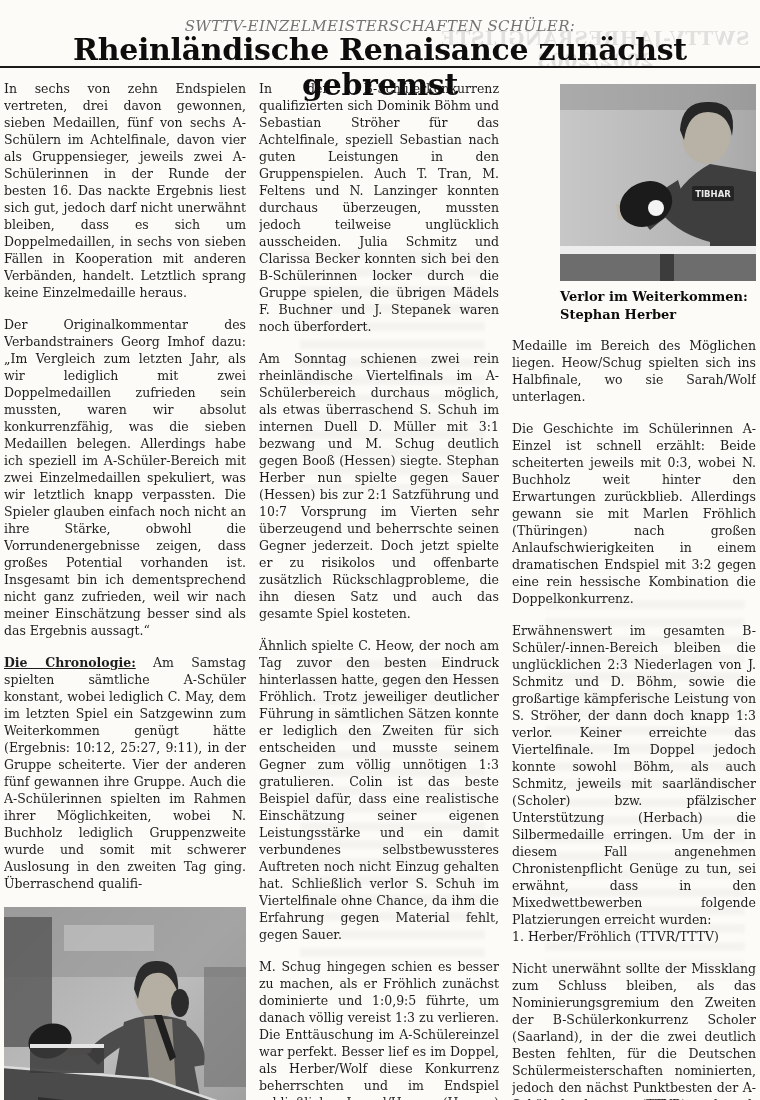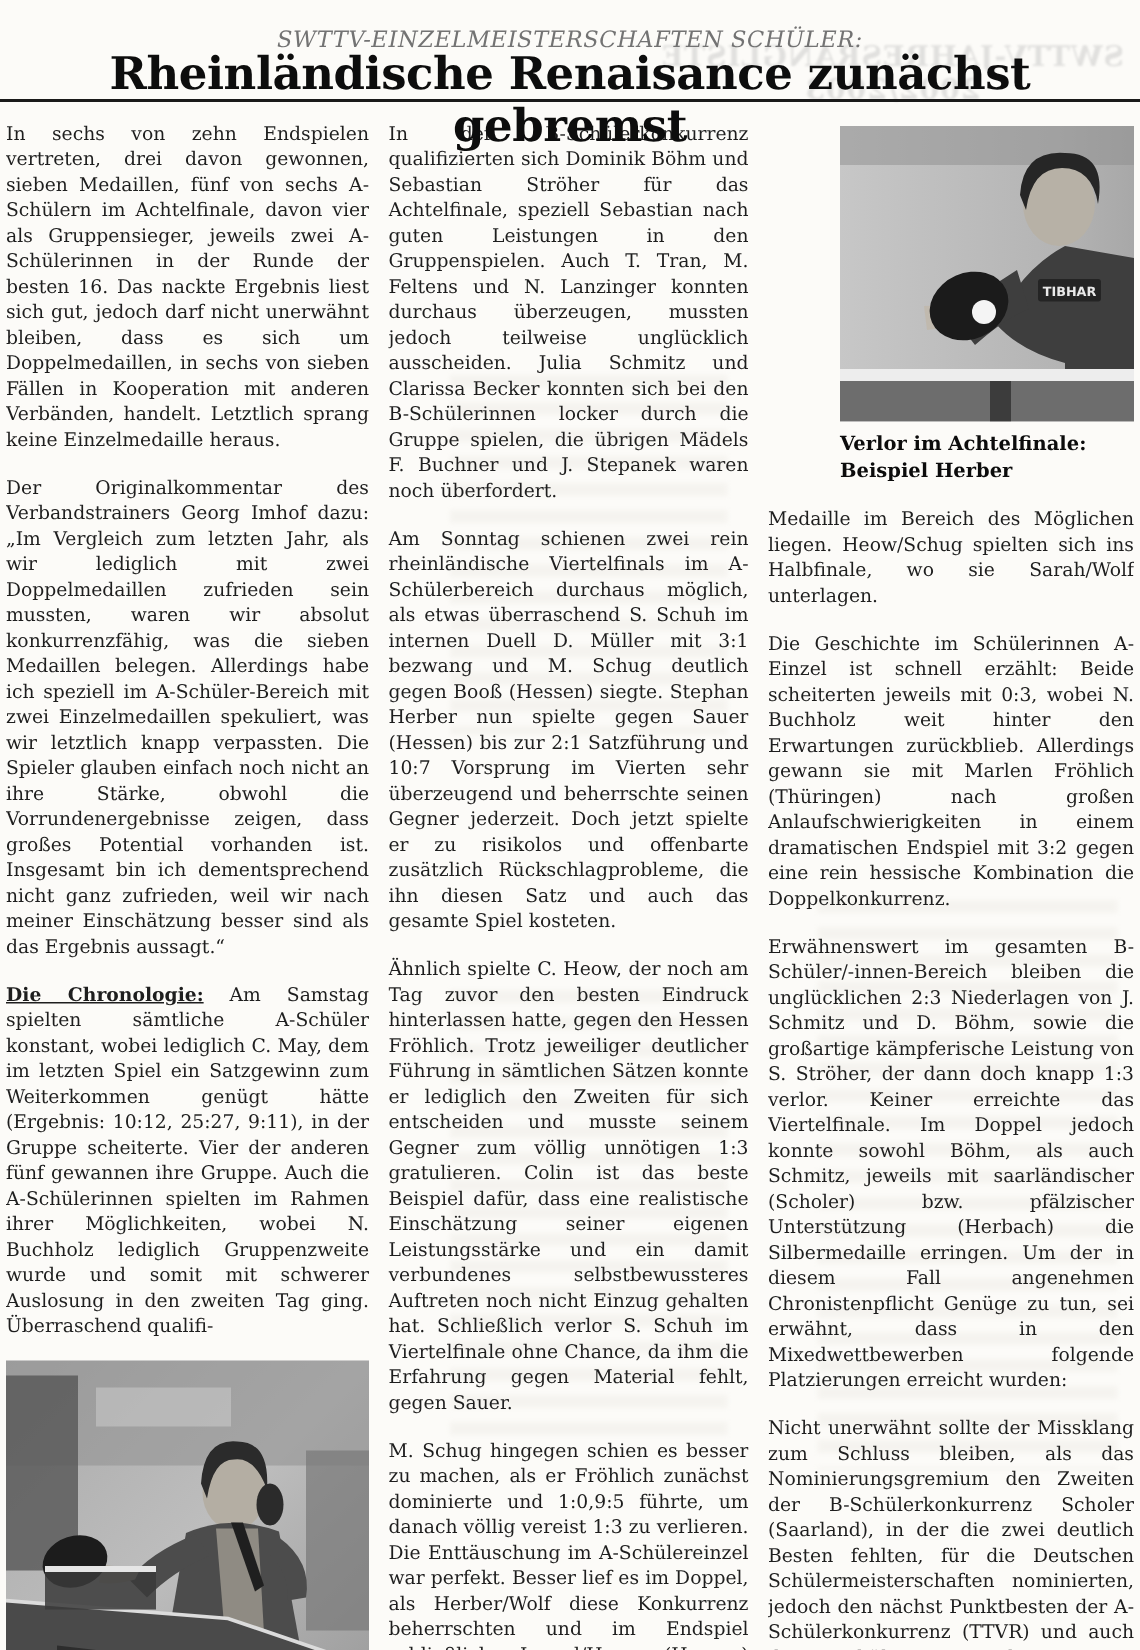--- a/index.html
+++ b/index.html
@@ -154,23 +154,24 @@
           <rect x="132" y="102" width="42" height="15" rx="2" fill="#242424"></rect>
           <text x="153" y="113" font-family="DejaVu Sans, sans-serif" font-size="8.5" font-weight="bold" fill="#e9e9e9" text-anchor="middle">TIBHAR</text>
         </g>
 
         <g>
           <rect x="0" y="162" width="244" height="8" fill="#ededed"></rect>
           <rect x="0" y="170" width="244" height="27" fill="#6d6d6d"></rect>
           <rect x="100" y="170" width="14" height="27" fill="#3c3c3c"></rect>
         </g>
       </svg>
-      <figcaption>Verlor im Achtelfinale: Beispiel Herber</figcaption>
+      <figcaption>Verlor im Weiterkommen: Stephan Herber</figcaption>
     </figure>
     <p>Medaille im Bereich des Möglichen liegen. Heow/Schug spielten sich ins Halbfinale, wo sie Sarah/Wolf unterlagen.</p>
     <p>Die Geschichte im Schülerinnen A-Einzel ist schnell erzählt: Beide scheiterten jeweils mit 0:3, wobei N. Buchholz weit hinter den Erwartungen zurückblieb. Allerdings gewann sie mit Marlen Fröhlich (Thüringen) nach großen Anlaufschwierigkeiten in einem dramatischen Endspiel mit 3:2 gegen eine rein hessische Kombination die Doppelkonkurrenz.</p>
     <p style="margin-bottom:0;">Erwähnenswert im gesamten B-Schüler/-innen-Bereich bleiben die unglücklichen 2:3 Niederlagen von J. Schmitz und D. Böhm, sowie die großartige kämpferische Leistung von S. Ströher, der dann doch knapp 1:3 verlor. Keiner erreichte das Viertelfinale. Im Doppel jedoch konnte sowohl Böhm, als auch Schmitz, jeweils mit saarländischer (Scholer) bzw. pfälzischer Unterstützung (Herbach) die Silbermedaille erringen. Um der in diesem Fall angenehmen Chronistenpflicht Genüge zu tun, sei erwähnt, dass in den Mixedwettbewerben folgende Platzierungen erreicht wurden:</p>
     <div class="placements">
+      <div>1. Herber/Fröhlich (TTVR/TTTV)</div>
     </div>
     <p class="closing">Nicht unerwähnt sollte der Missklang zum Schluss bleiben, als das Nominierungsgremium den Zweiten der B-Schülerkonkurrenz Scholer (Saarland), in der die zwei deutlich Besten fehlten, für die Deutschen Schülermeisterschaften nominierten, jedoch den nächst Punktbesten der A-Schülerkonkurrenz (TTVR) und auch den Schüler B-Ranglistenzweiten (TTTV), der in der A-Schülerkonkurrenz startete, jedoch ignorierten.</p>
   </section>
 
 </div>
 
 </body></html>

